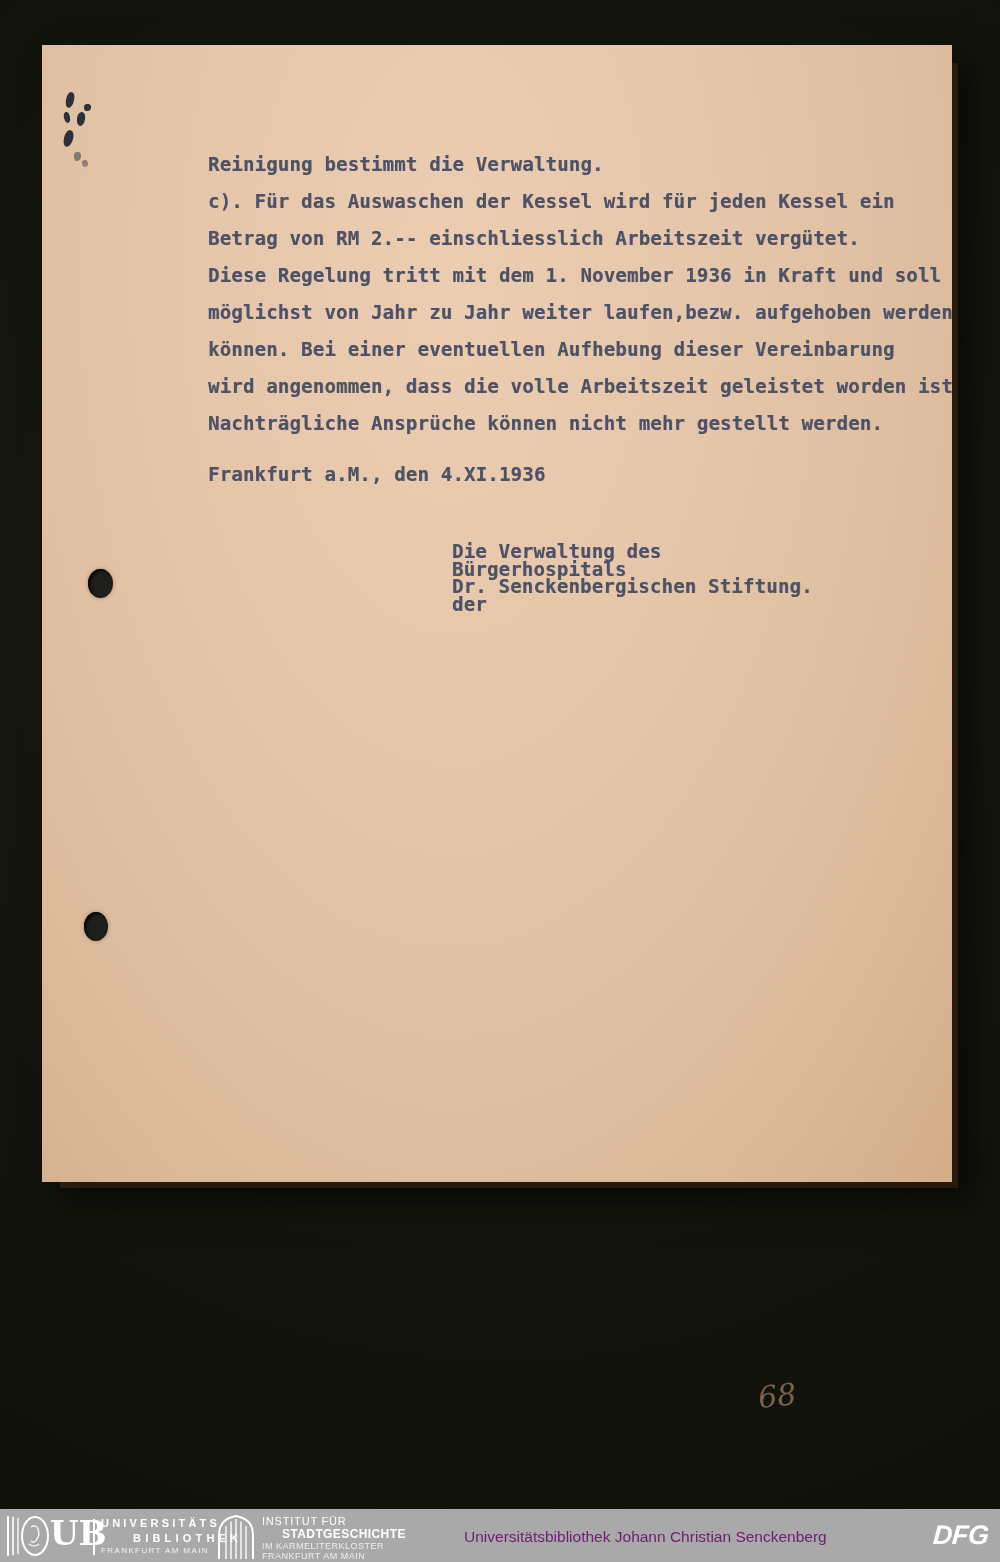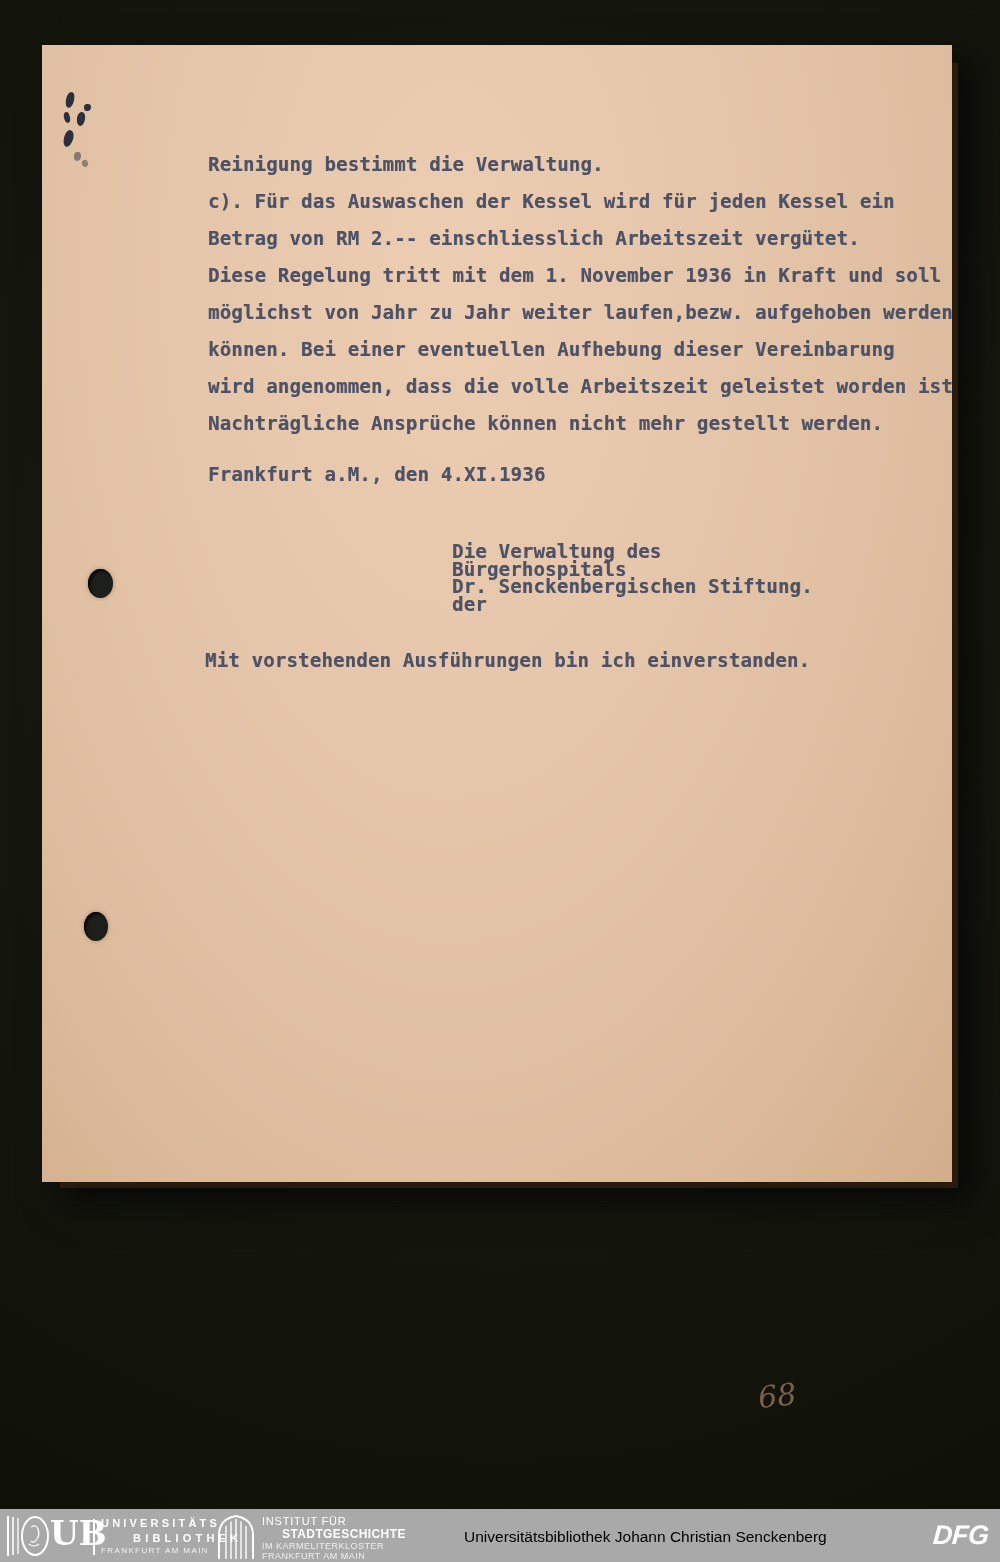--- a/index.html
+++ b/index.html
@@ -61,21 +61,21 @@
   .footer .abs{position:absolute;white-space:nowrap;}
   .ub-abbr{left:50px;top:5px;font:bold 33px "DejaVu Serif", serif;}
   .ub-sep{position:absolute;left:93px;top:10px;width:2px;height:36px;background:#fff;}
   .ub-l1{left:101px;top:8px;font-weight:bold;font-size:11px;letter-spacing:3.2px;}
   .ub-l2{left:101px;top:23px;font-weight:bold;font-size:11px;letter-spacing:4.2px;margin-left:32px;}
   .ub-l3{left:101px;top:37px;font-size:8px;letter-spacing:1.4px;color:#f3f3f3;}
   .ig-l1{left:262px;top:6px;font-weight:normal;font-size:11px;letter-spacing:0.8px;}
   .ig-l2{left:262px;top:18px;font-weight:bold;font-size:12px;letter-spacing:0.4px;margin-left:20px;}
   .ig-l3{left:262px;top:32px;font-size:9px;letter-spacing:0.5px;color:#efefef;}
   .ig-l4{left:262px;top:42px;font-size:9px;letter-spacing:0.5px;color:#efefef;}
-  .credit{left:464px;top:19px;font-size:15.5px;color:#000000;text-align:center;}
+  .credit{left:464px;top:19px;font-size:15.5px;color:#701a75;text-align:center;}
   .dfg{left:933px;top:11px;font:bold italic 27px "Liberation Sans", sans-serif;letter-spacing:-0.5px;transform:skewX(-4deg);}
   .logo-svg{position:absolute;}
 </style>
 </head>
 <body>
 
 <div class="paper">
 
   <span class="blot" style="left:24px;top:47px;width:8px;height:16px;transform:rotate(12deg);"></span>
   <span class="blot" style="left:22px;top:67px;width:6px;height:11px;transform:rotate(-15deg);"></span>
@@ -101,21 +101,20 @@
 
   <div class="dateline typeline">Frankfurt a.M., den 4.XI.1936</div>
 
   <div class="signature">
     <div>Die Verwaltung des</div>
     <div>Bürgerhospitals</div>
     <div>Dr. Senckenbergischen Stiftung.</div>
     <div>der</div>
   </div>
 
-  <div class="closing typeline">Mit vorstehenden Ausführungen bin ich einverstanden.</div>
 
   <div class="folio">68</div>
 </div>
 
 <div class="footer">
 
   <svg class="logo-svg" style="left:5px;top:5px;" width="46" height="44" viewBox="0 0 46 44">
     <line x1="3" y1="2" x2="3" y2="42" stroke="#fff" stroke-width="2"></line>
     <line x1="8" y1="3" x2="8" y2="41" stroke="#fff" stroke-width="1.6"></line>
     <line x1="13" y1="4" x2="13" y2="40" stroke="#fff" stroke-width="1.3"></line>

